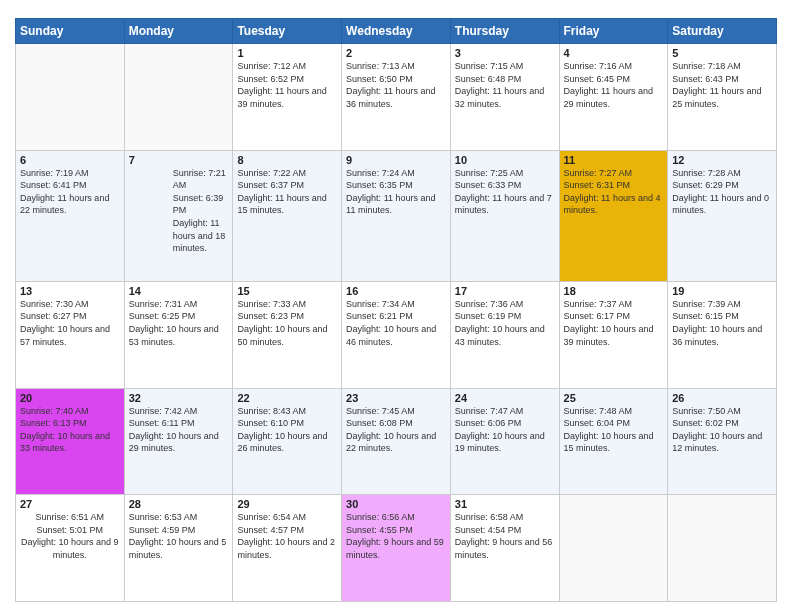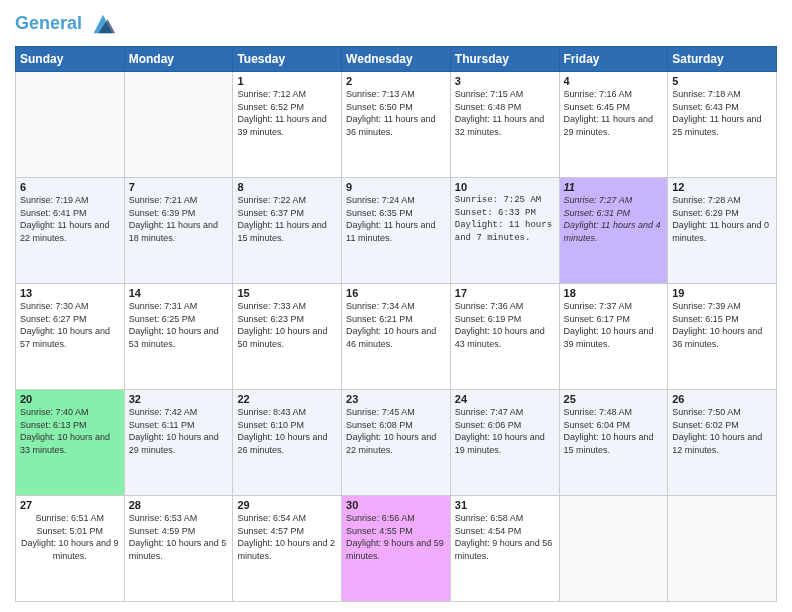--- a/index.html
+++ b/index.html
@@ -101,27 +101,20 @@
       background: #f9f9f9 !important;
     }
   </style>
 </head>
 <body>
 
 <div class="page">
   <div class="header">
     <div class="logo">
       <div>
-        <div class="logo-text">
-          <span>General</span>
-          <svg class="logo-icon" viewBox="0 0 30 30" style="display:inline-block;vertical-align:middle;margin-left:2px;">
-            <polygon points="5,25 15,5 25,25" fill="#4a9fd4"></polygon>
-            <polygon points="10,25 20,10 28,25" fill="#1a3a5c" opacity="0.7"></polygon>
-          </svg>
-        </div>
       </div>
     </div>
     <div class="title-block">
       <div class="month-title"></div>
       <div class="subtitle"></div>
     </div>
   </div>
 
   <table class="calendar">
     <thead>
@@ -172,43 +165,43 @@
         </tr>
         <tr>
           <td style="background: rgb(240, 245, 251);">
             <span class="day-num">6</span>
             <div class="day-info" style="white-space: pre-line;">Sunrise: 7:19 AM
 Sunset: 6:41 PM
 Daylight: 11 hours and 22 minutes.</div>
           </td>
           <td style="background: rgb(240, 245, 251);">
             <span class="day-num">7</span>
-            <div class="day-info" style="white-space: pre-line;">Sunrise: 7:21 AM
+            <div class="day-info" style="white-space: pre-line; margin-left: 44px;">Sunrise: 7:21 AM
 Sunset: 6:39 PM
 Daylight: 11 hours and 18 minutes.</div>
           </td>
           <td style="background: rgb(240, 245, 251);">
             <span class="day-num">8</span>
             <div class="day-info" style="white-space: pre-line;">Sunrise: 7:22 AM
 Sunset: 6:37 PM
 Daylight: 11 hours and 15 minutes.</div>
           </td>
           <td style="background: rgb(240, 245, 251);">
             <span class="day-num">9</span>
             <div class="day-info" style="white-space: pre-line;">Sunrise: 7:24 AM
 Sunset: 6:35 PM
 Daylight: 11 hours and 11 minutes.</div>
           </td>
           <td style="background: rgb(240, 245, 251);">
             <span class="day-num">10</span>
-            <div class="day-info" style="white-space: pre-line; font-family: Liberation Mono, monospace;">Sunrise: 7:25 AM
+            <div class="day-info" style="white-space: pre-line;">Sunrise: 7:25 AM
 Sunset: 6:33 PM
 Daylight: 11 hours and 7 minutes.</div>
           </td>
-          <td style="background: #c4b5fd; font-style: italic;">
+          <td style="background: #eab308;">
             <span class="day-num">11</span>
             <div class="day-info" style="white-space: pre-line;">Sunrise: 7:27 AM
 Sunset: 6:31 PM
 Daylight: 11 hours and 4 minutes.</div>
           </td>
           <td style="background: rgb(240, 245, 251);">
             <span class="day-num">12</span>
             <div class="day-info" style="white-space: pre-line;">Sunrise: 7:28 AM
 Sunset: 6:29 PM
 Daylight: 11 hours and 0 minutes.</div>
@@ -252,21 +245,21 @@
 Daylight: 10 hours and 39 minutes.</div>
           </td>
           <td style="background: rgb(255, 255, 255);">
             <span class="day-num">19</span>
             <div class="day-info" style="white-space: pre-line;">Sunrise: 7:39 AM
 Sunset: 6:15 PM
 Daylight: 10 hours and 36 minutes.</div>
           </td>
         </tr>
         <tr>
-          <td style="background: #86efac;">
+          <td style="background: #d946ef;">
             <span class="day-num">20</span>
             <div class="day-info" style="white-space: pre-line;">Sunrise: 7:40 AM
 Sunset: 6:13 PM
 Daylight: 10 hours and 33 minutes.</div>
           </td>
           <td style="background: rgb(240, 245, 251);">
             <span class="day-num">32</span>
             <div class="day-info" style="white-space: pre-line;">Sunrise: 7:42 AM
 Sunset: 6:11 PM
 Daylight: 10 hours and 29 minutes.</div>

